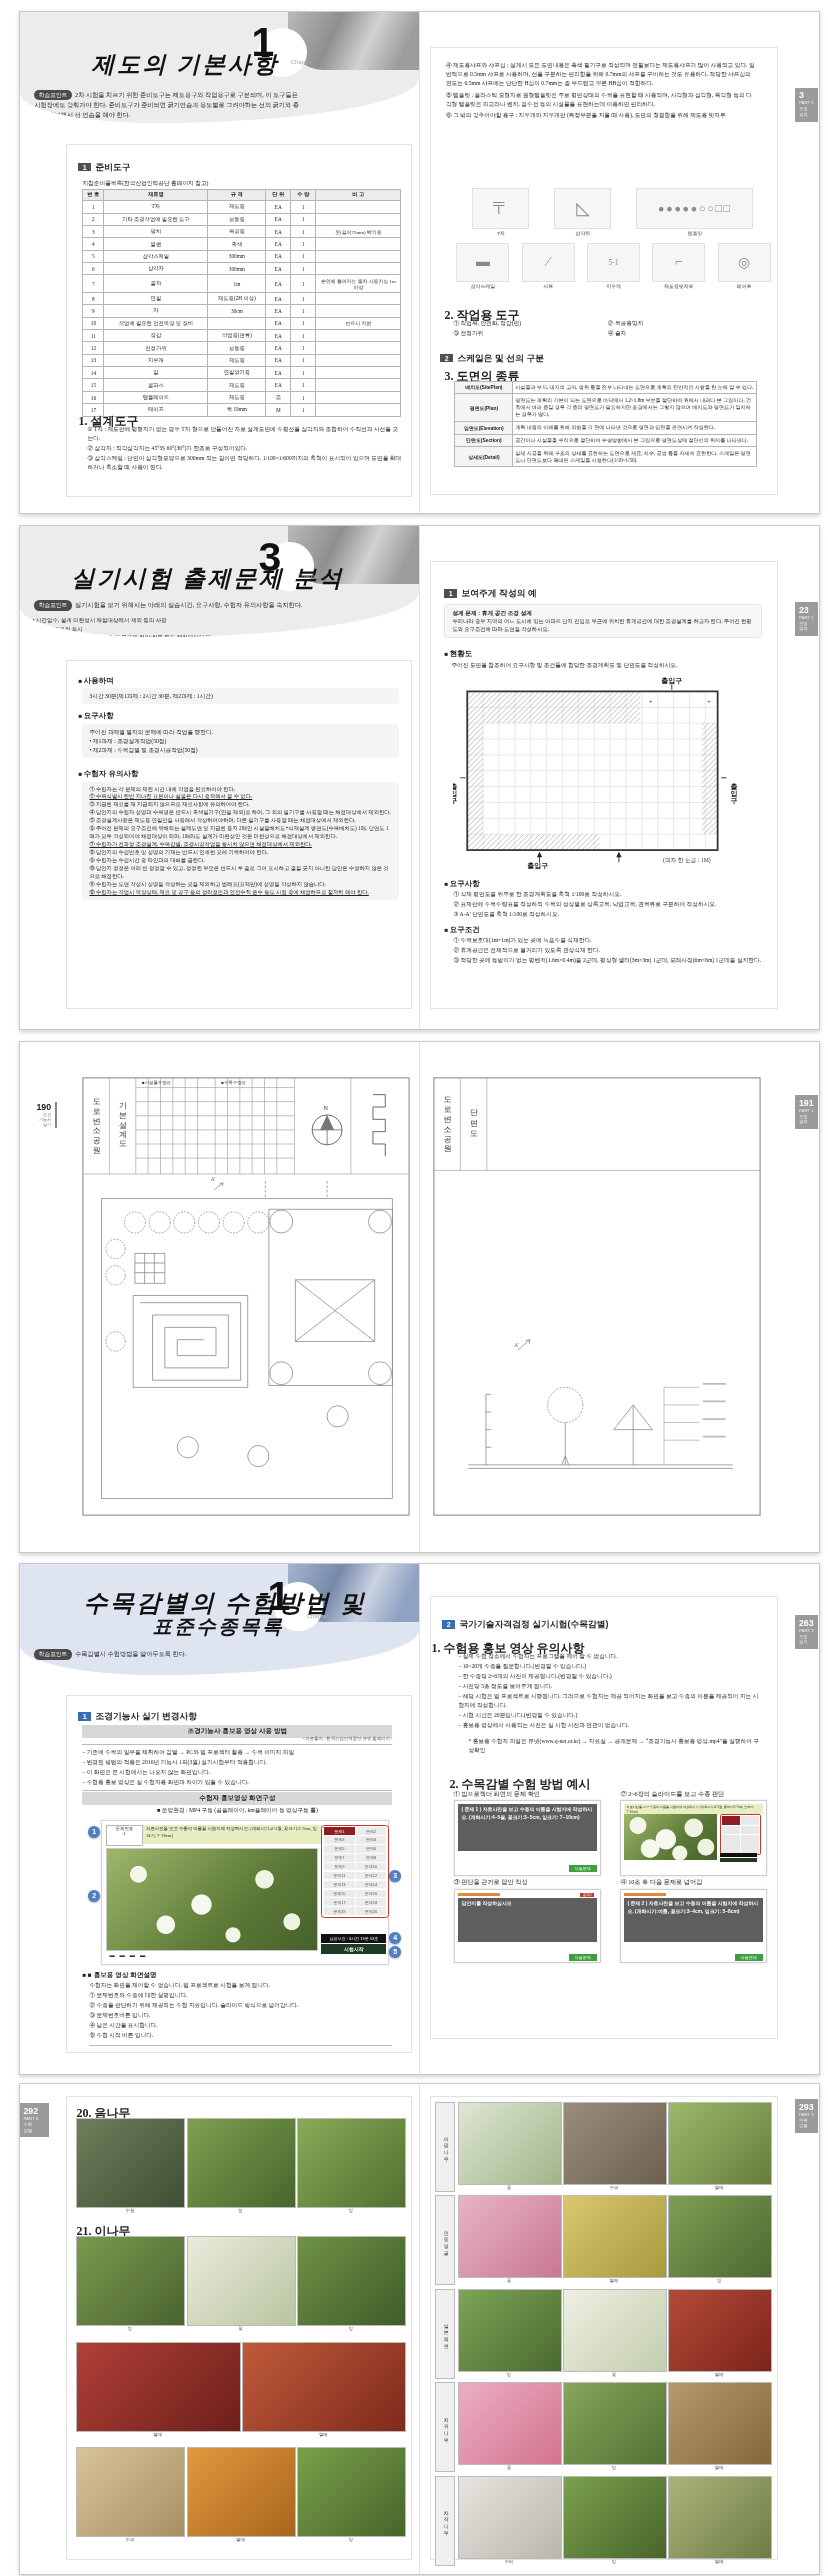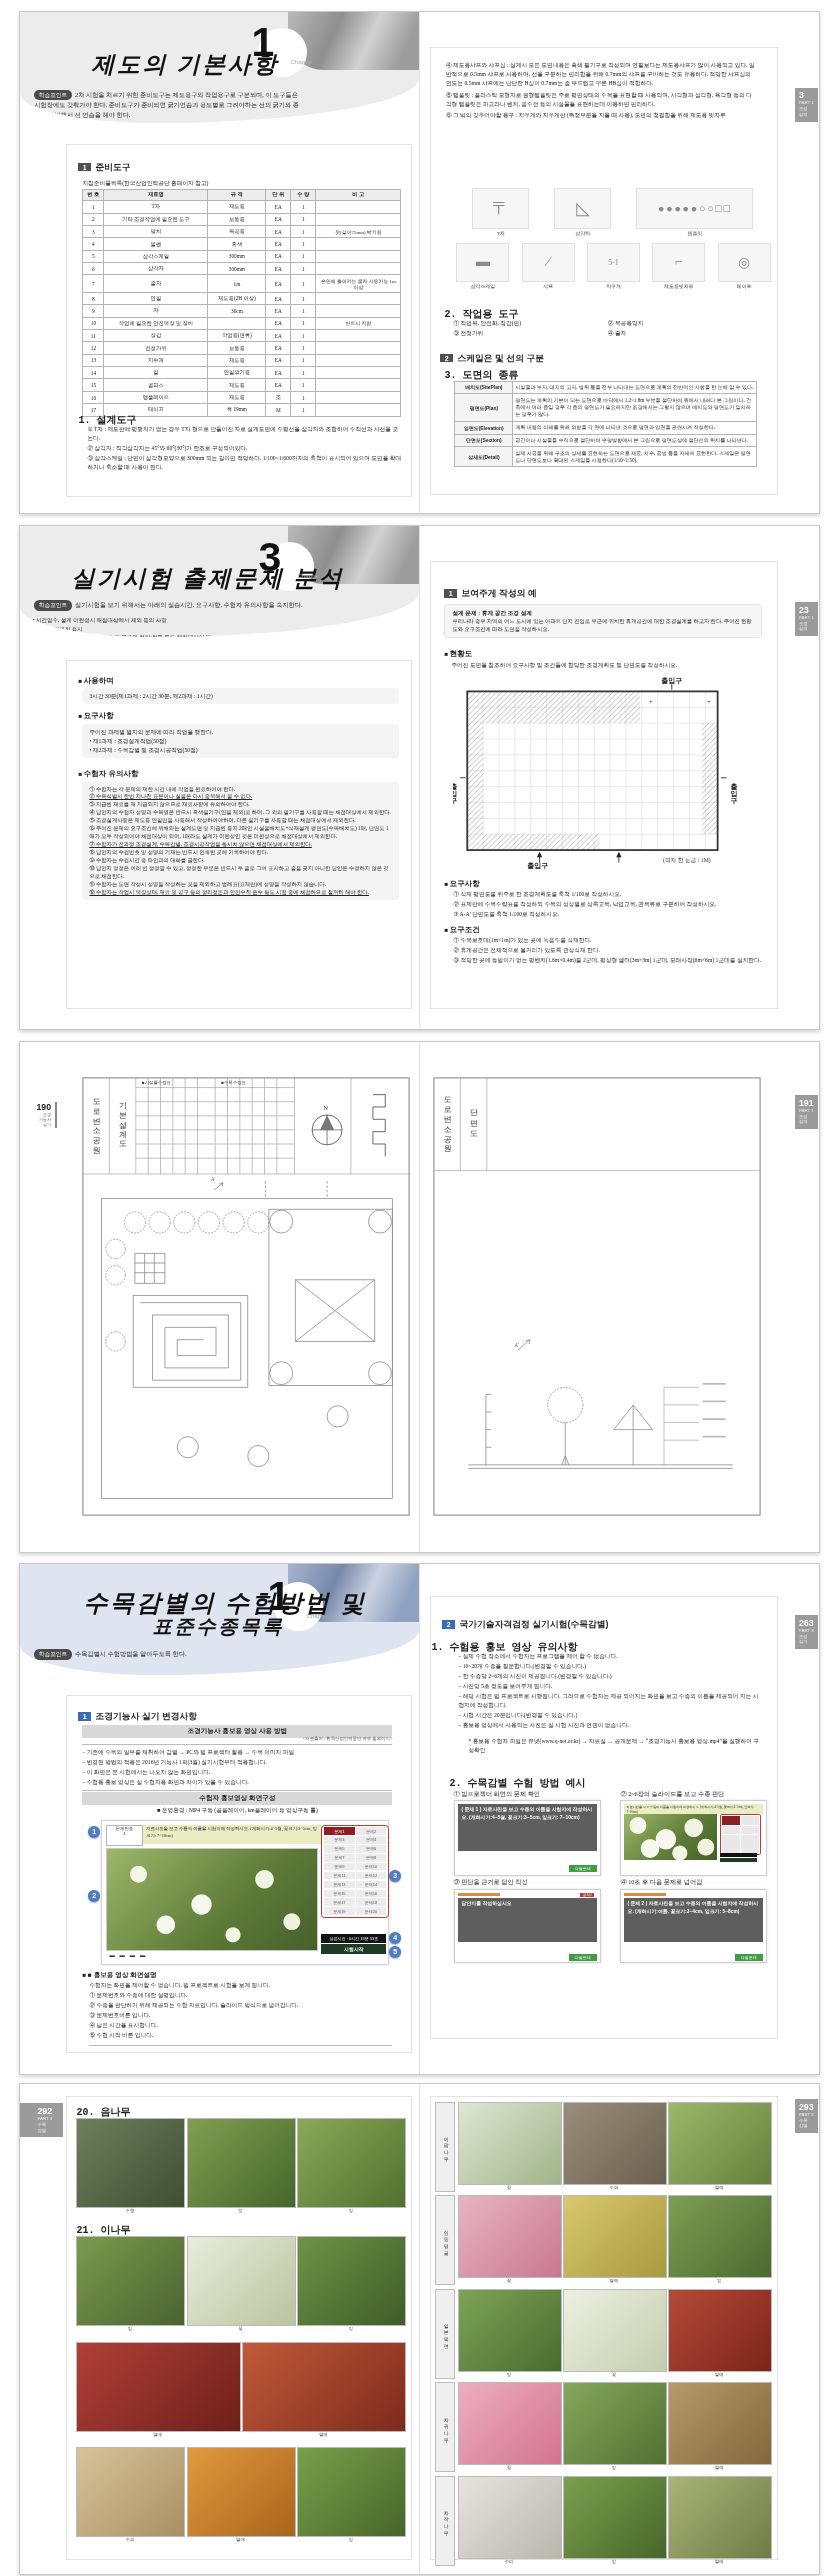--- a/index.html
+++ b/index.html
@@ -17,21 +17,21 @@
   .ctitle{position:absolute;font-weight:bold;font-style:italic;font-size:23px;letter-spacing:2.6px;color:#111}
   .chcircle{position:absolute;width:49px;height:49px;border-radius:50%;background:#fff}
   .chnum{position:absolute;font-family:"Liberation Sans",sans-serif;font-weight:bold;font-size:41px;color:#111;line-height:1}
   .chword{position:absolute;font-family:"Liberation Sans",sans-serif;font-size:6.2px;color:#aaa}
   .spbadge{display:inline-block;background:#4a4a4a;color:#fff;font-size:5.7px;padding:0.9px 4.4px;border-radius:5.3px;font-family:"Liberation Sans",sans-serif;margin-right:3.5px}
   .sptext{font-size:6.2px;line-height:1.55}
   .frame{position:absolute;border:0.9px solid #e2e2e2}
   .secnum{display:inline-block;background:#4f4f4f;color:#fff;font-size:7px;font-weight:bold;padding:0.9px 4.4px;font-family:"Liberation Sans",sans-serif}
   .secnum.blue{background:#3a6cb3}
   .sectitle{font-family:"Liberation Sans",sans-serif;font-weight:bold;font-size:8.8px;margin-left:4.4px}
-  .subt{font-family:Liberation Mono, monospace;font-weight:bold;font-size:10px}
+  .subt{font-family:Liberation Serif, serif;font-weight:bold;font-size:12px}
   .sqh{font-family:"Liberation Sans",sans-serif;font-weight:bold;font-size:7.5px}
   .sqh:before{content:"■ ";font-size:6.2px}
   table.t{border-collapse:collapse;font-size:5.3px;table-layout:fixed}
   table.t th{background:#ececec;border:0.4px solid #b5b5b5;font-weight:bold;padding:1.8px 0.9px;font-family:"Liberation Sans",sans-serif}
   table.t td{border:0.4px solid #b5b5b5;padding:2.2px 1.8px;text-align:center;overflow:hidden}
   .graybox{background:#f4f4f4;border-radius:3.5px;padding:3.5px 7px;font-size:5.7px;line-height:1.6}
   .lst{font-size:5.7px;line-height:1.6}
   .lst div{margin:0 0 0.9px 0}
   .nts div:nth-of-type(2),.nts div:nth-of-type(7),.nts div:nth-of-type(12){text-decoration:underline}
   .tab{position:absolute;width:23px;background:#9b9b9b;color:#fff;font-family:"Liberation Sans",sans-serif;padding:2.6px 2.6px 3.5px 3.5px}
@@ -652,21 +652,21 @@
     <div class="scr" style="left:201px;top:325px;width:139px;height:67px">
       <div class="obar"></div>
       <div class="dk" style="height:39px">( 문제 2 ) 자료사진을 보고 수종의 이름을 시험지에 작성하시오. (개화시기:여름, 꽃크기:3~4cm, 잎크기: 5~8cm)</div>
       <div style="text-align:right;margin-top:5.3px"><span class="gbtn">다음문제</span></div>
     </div>
   </div>
 </div>
 
 <div class="spread" style="top:2083px;height:490px">
   <div class="page pl">
-    <div class="tab" style="left:0;top:19.4px;padding-left:17px">
+    <div class="tab" style="left:0;top:19.4px;padding-left:3px">
       <div class="n pgno">292</div>
       <div class="s"><span>PART 3</span><br><span>수목</span><br><span>감별</span></div>
     </div>
     <div class="frame" style="left:46px;top:12.3px;width:344px;height:462px"></div>
     <div class="abs subt" style="left:56px;top:21px"><span>20.</span> <span>음나무</span></div>
     <div class="abs" style="left:56px;top:34px;width:328px;display:flex;gap:3.5px">
         <div class="ph" style="flex:1">
           <div class="im" style="height: 88px; background: linear-gradient(135deg, rgb(109, 127, 92), rgb(62, 79, 51));"></div>
           <div class="cap">수형</div>
         </div>

